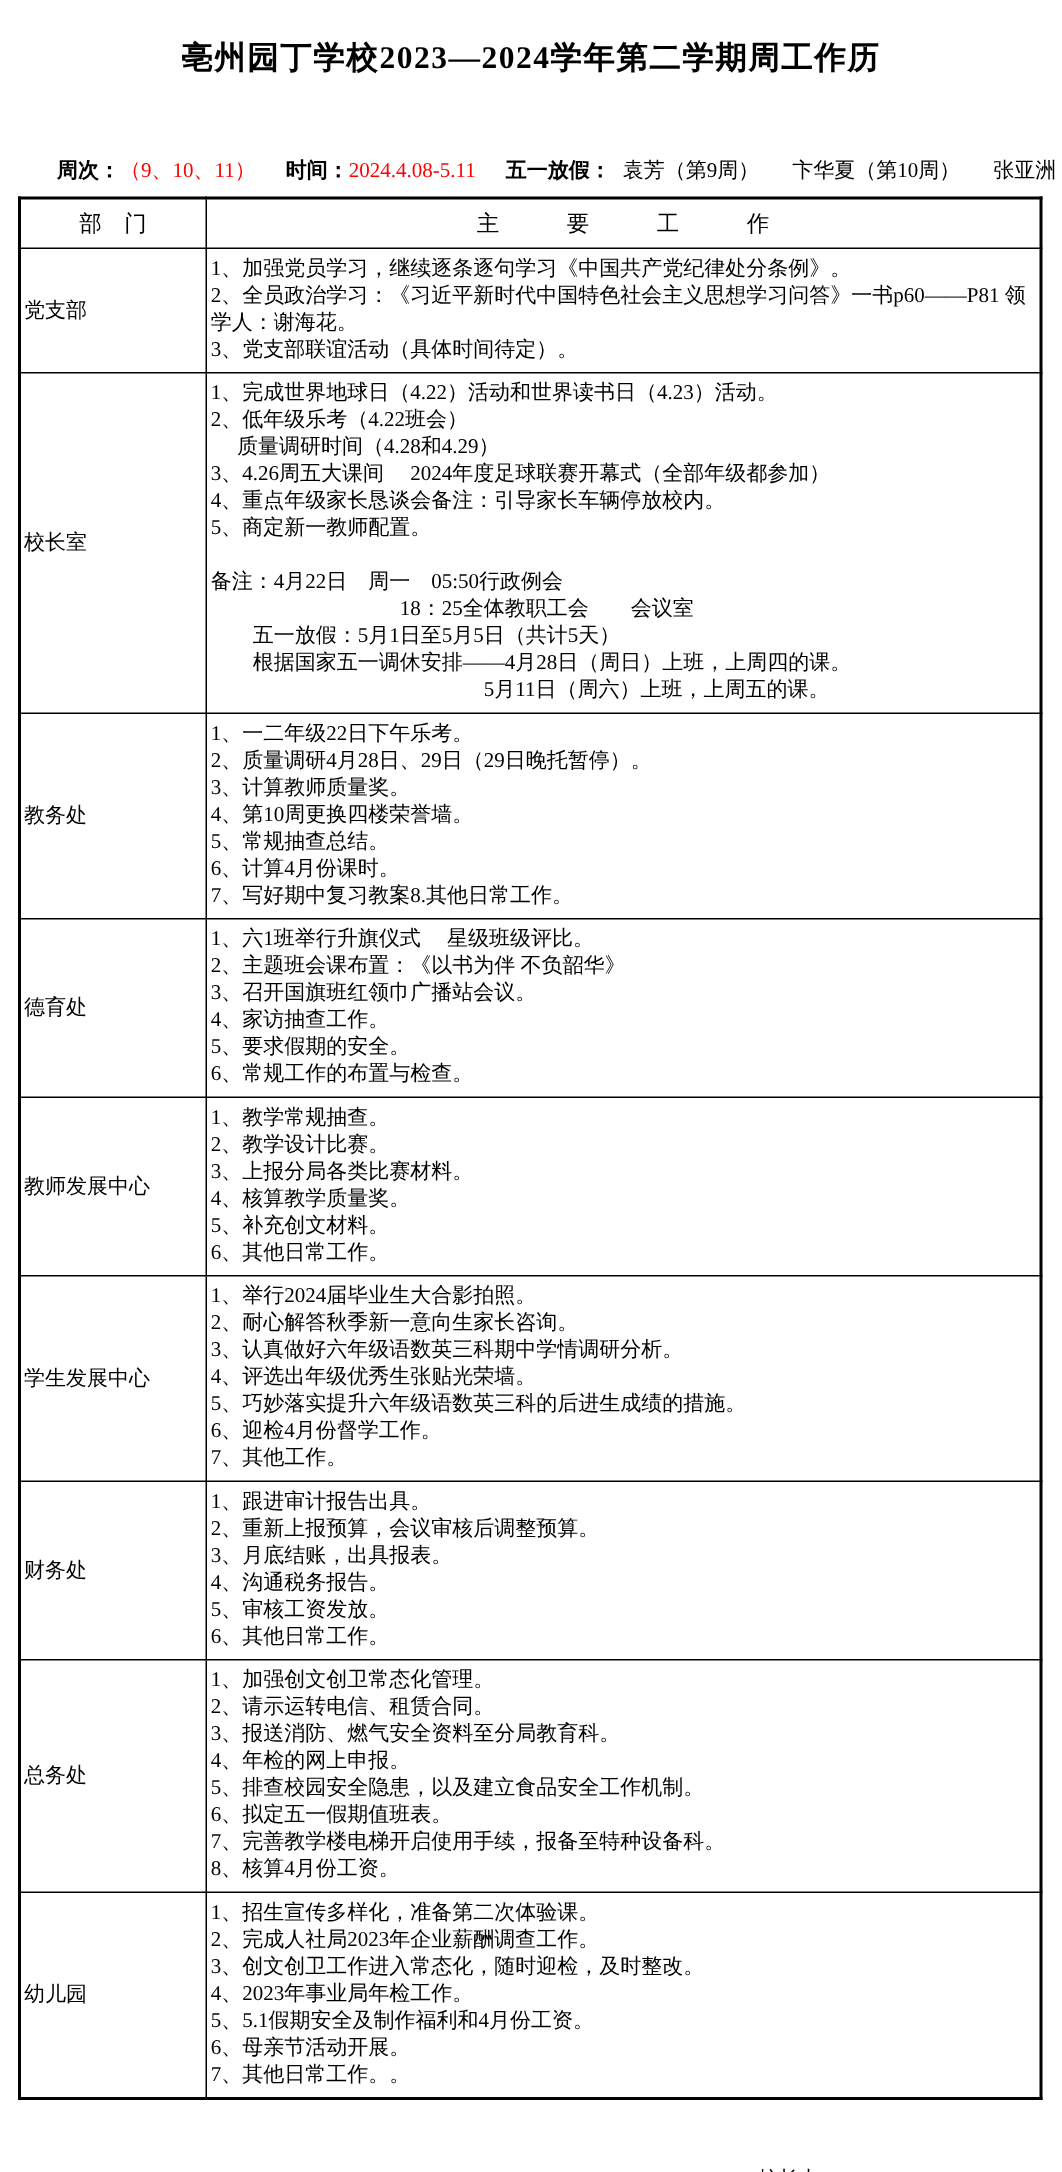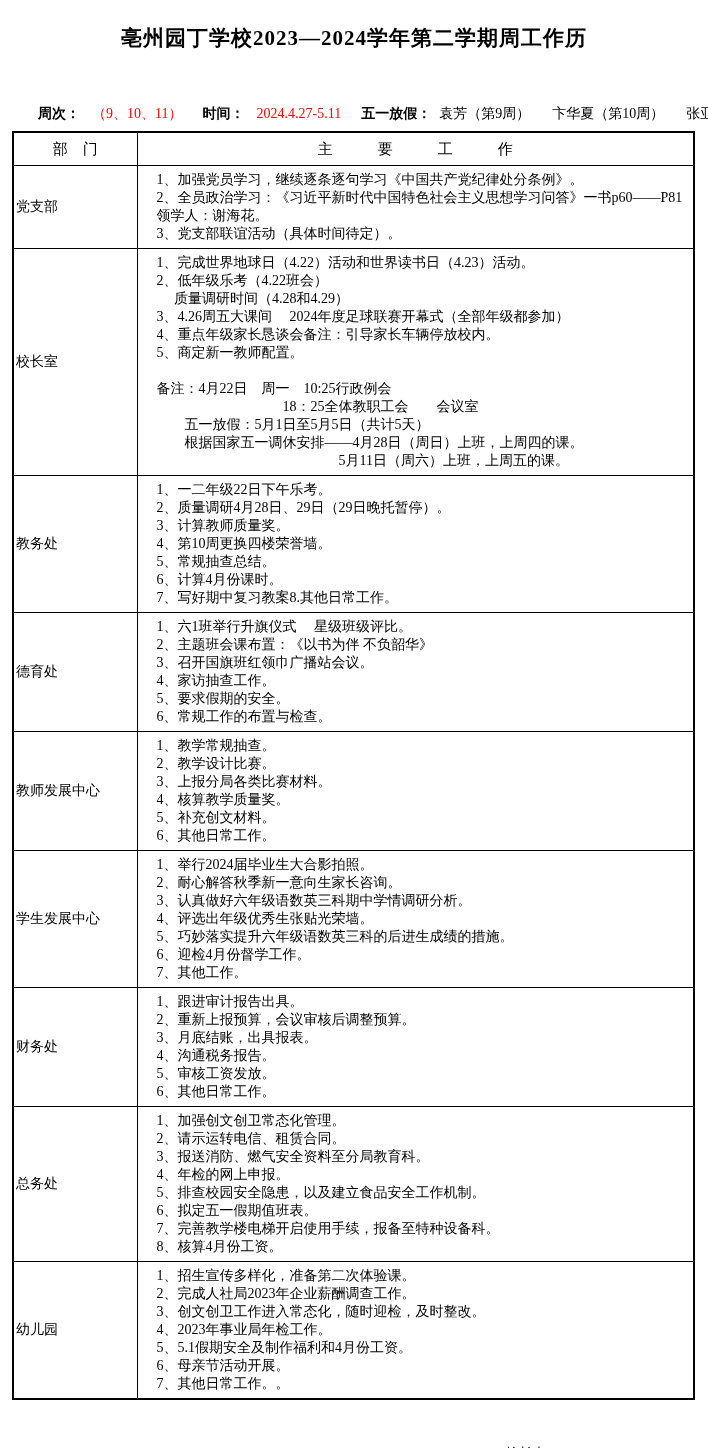--- a/index.html
+++ b/index.html
@@ -24,21 +24,21 @@
   }
   .info-line {
     display: flex;
     align-items: baseline;
     white-space: nowrap;
     font-size: 14px;
     margin: 21px 0 8px 38px;
   }
   .info-label { font-weight: bold; margin-top: 32px; }
   .info-red { color: #ff0000; }
-  .gap-md { margin-right: 20px; margin-left: 12px; }
+  .gap-md { margin-right: 20px; }
   .gap-sm { margin-right: 8px; }
   .leader { margin-right: 22px; }
   table.work-table {
     border-collapse: collapse;
     table-layout: fixed;
     margin-left: 12px;
     width: 683px;
     border: 2px solid #000;
   }
   table.work-table th,
@@ -56,21 +56,21 @@
   td.dept-cell {
     font-size: 14px;
     text-align: left;
     vertical-align: middle;
     padding: 2px;
   }
   td.work-cell {
     font-size: 14px;
     line-height: 18px;
     vertical-align: middle;
-    padding: 5px 6px 5px 19px;
+    padding: 5px 6px 5px 3px;
     white-space: pre-wrap;
     word-break: break-all;
   }
   .footer-block {
     width: 140px;
     margin-left: 505px;
     margin-top: 42px;
     text-align: left;
     font-size: 14px;
     line-height: 23px;
@@ -78,21 +78,21 @@
 </style>
 </head>
 <body>
 
 <div class="doc-title">亳州园丁学校2023—2024学年第二学期周工作历</div>
 
 <div class="info-line">
   <span class="info-label">周次：</span>
   <span class="info-red gap-md">（9、10、11）</span>
   <span class="info-label">时间：</span>
-  <span class="info-red gap-md">2024.4.27-5.11</span>
+  <span class="info-red gap-md">2024.4.08-5.11</span>
   <span class="info-label gap-sm">五一放假：</span>
   <span class="leader">袁芳（第9周）</span>
   <span class="leader">卞华夏（第10周）</span>
   <span class="leader">张亚洲（第11周）</span>
 </div>
 
 <table class="work-table">
   <colgroup>
       <col class="dept-col">
       <col>
@@ -112,21 +112,21 @@
     </tr>
     <tr>
       <td class="dept-cell">校长室</td>
       <td class="work-cell">1、完成世界地球日（4.22）活动和世界读书日（4.23）活动。
 2、低年级乐考（4.22班会）
 　 质量调研时间（4.28和4.29）
 3、4.26周五大课间　 2024年度足球联赛开幕式（全部年级都参加）
 4、重点年级家长恳谈会备注：引导家长车辆停放校内。
 5、商定新一教师配置。
 
-备注：4月22日　周一　10:25行政例会
+备注：4月22日　周一　05:50行政例会
 　　　　　　　　　18：25全体教职工会　　会议室
 　　五一放假：5月1日至5月5日（共计5天）
 　　根据国家五一调休安排——4月28日（周日）上班，上周四的课。
 　　　　　　　　　　　　　5月11日（周六）上班，上周五的课。</td>
     </tr>
     <tr>
       <td class="dept-cell">教务处</td>
       <td class="work-cell">1、一二年级22日下午乐考。
 2、质量调研4月28日、29日（29日晚托暂停）。
 3、计算教师质量奖。

